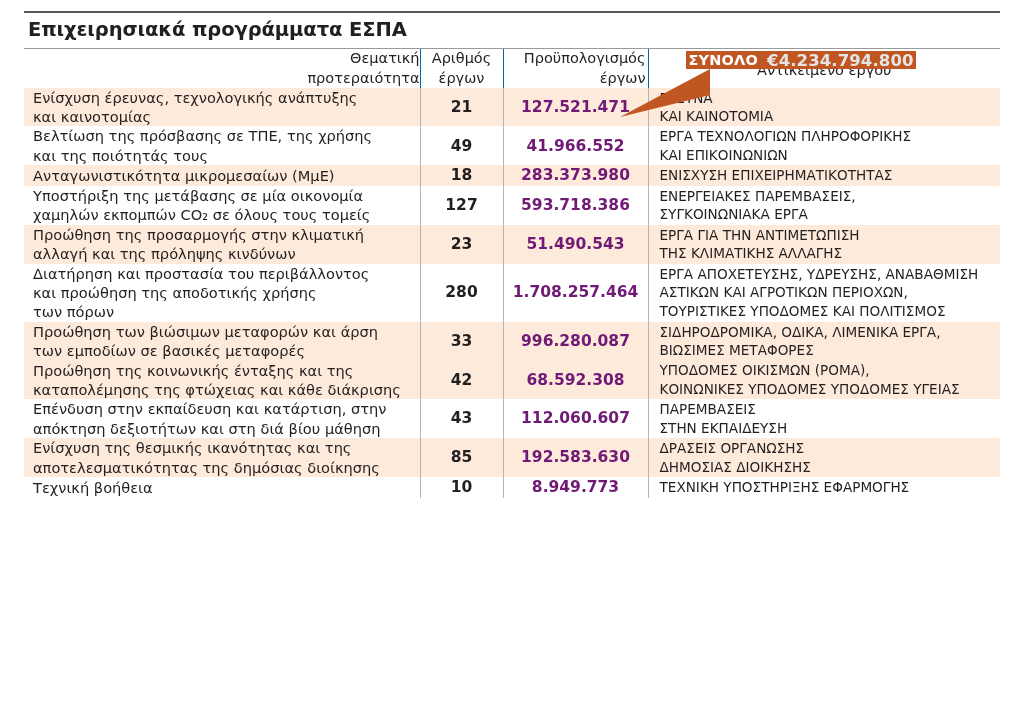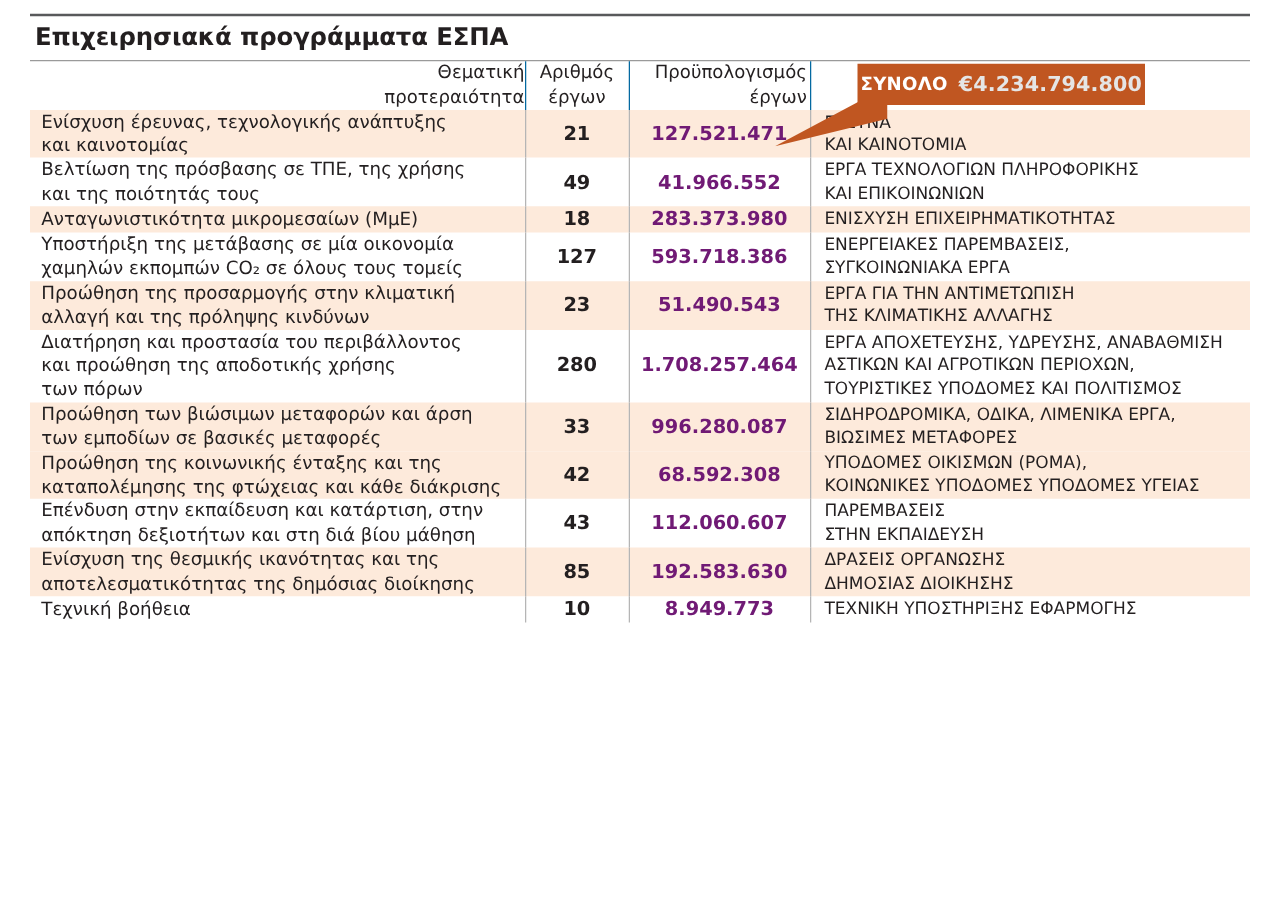--- a/index.html
+++ b/index.html
@@ -132,21 +132,21 @@
   }
   .obj-line { display: block; white-space: nowrap; }
   .theme-line { display: block; }
 
   
   .total-badge {
     position: absolute;
     left: 686px;
     top: 40px;
     width: 230px;
-    height: 33px;
+    height: 18px;
     background: #c05621;
     z-index: 5;
     display: flex;
     align-items: center;
     justify-content: center;
     gap: 9px;
     box-sizing: border-box;
     padding: 0 8px;
   }
   .total-label {

